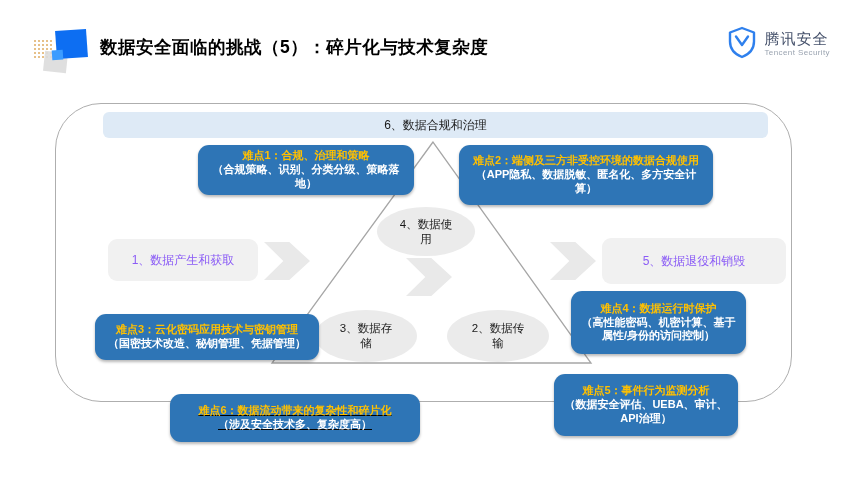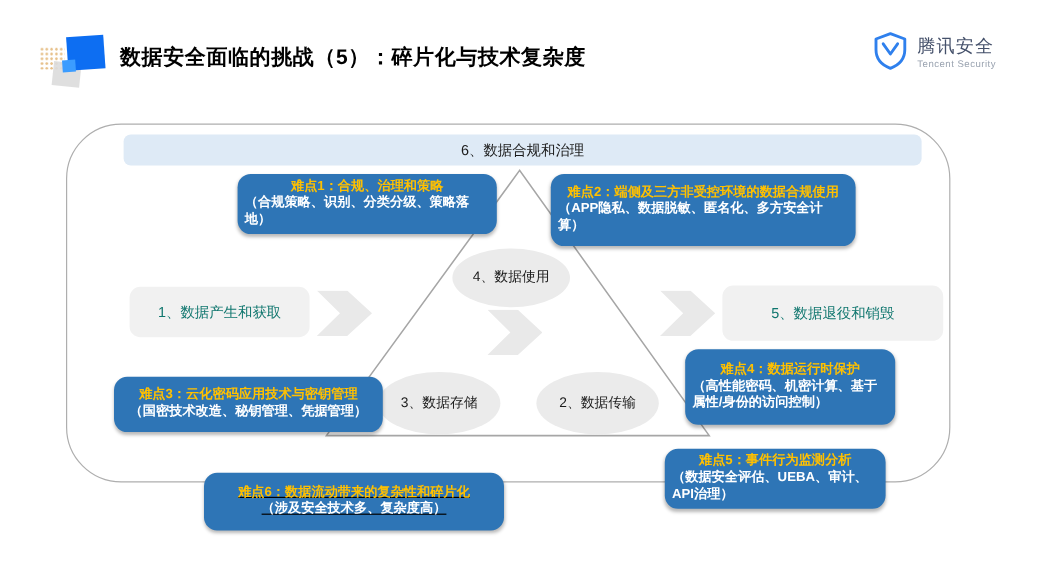--- a/index.html
+++ b/index.html
@@ -28,46 +28,46 @@
     border:1.5px solid #aeaeae;border-radius:46px;background:#fff;}
   .tri-svg{position:absolute;left:0;top:0;width:864px;height:486px;pointer-events:none;}
   .hbar{position:absolute;background:#deeaf6;border-radius:6px;
     display:flex;align-items:center;justify-content:center;
     font-size:12px;color:#1a1a1a;}
   .bar-top{left:103px;top:112px;width:665px;height:26px;}
   .bar-bottom{left:100px;top:368px;width:670px;height:25px;}
   
   .stage{position:absolute;background:#f1f1f1;border-radius:9px;
     display:flex;align-items:center;justify-content:center;
-    font-size:12px;color:#0f766e;}
+    font-size:12px;color:#8b5cf6;}
   .stage1{left:108px;top:239px;width:150px;height:42px;}
   .stage5{left:602px;top:238px;width:184px;height:46px;}
   .ellipse{position:absolute;background:#ebebeb;border-radius:50%;
-    display:flex;flex-direction:row;align-items:center;justify-content:center;
+    display:flex;flex-direction:column;align-items:center;justify-content:center;
     font-size:11.5px;color:#1a1a1a;line-height:1.3;text-align:center;}
   .el4{left:377px;top:207px;width:98px;height:49px;}
   .el3{left:315px;top:310px;width:102px;height:52px;}
   .el2{left:447px;top:310px;width:102px;height:52px;}
   .chev{position:absolute;width:46px;height:38px;background:#e9e9e9;
     clip-path:polygon(0% 0%,55% 0%,100% 50%,55% 100%,0% 100%,42% 50%);}
   .chev1{left:264px;top:242px;}
   .chevC{left:406px;top:258px;}
   .chev3{left:550px;top:242px;}
   
   .card{position:absolute;background:#2e75b6;border-radius:11px;
     box-shadow:0 2px 3px rgba(0,0,0,.28);
     display:flex;flex-direction:column;align-items:center;justify-content:center;
-    padding:2px 6px;box-sizing:border-box;line-height:1.25;}
+    padding:2px 6px;box-sizing:border-box;text-align:center;line-height:1.25;}
   .card .t{color:#ffc000;font-weight:bold;font-size:11px;}
   .card .d{color:#ffffff;font-weight:bold;font-size:11px;}
   .c1{left:198px;top:145px;width:216px;height:50px;}
   .c2{left:459px;top:145px;width:254px;height:60px;}
   .c3{left:95px;top:314px;width:224px;height:46px;}
   .c4{left:571px;top:291px;width:175px;height:63px;}
-  .c5{left:554px;top:374px;width:184px;height:50px;}
+  .c5{left:554px;top:374px;width:184px;height:62px;}
   .c6{left:170px;top:394px;width:250px;height:48px;text-decoration:underline;}
 </style>
 </head>
 <body>
 
 <div class="slide">
 
   <div class="logo-dots"></div>
   <div class="logo-gray"></div>
   <div class="logo-blue"></div>

